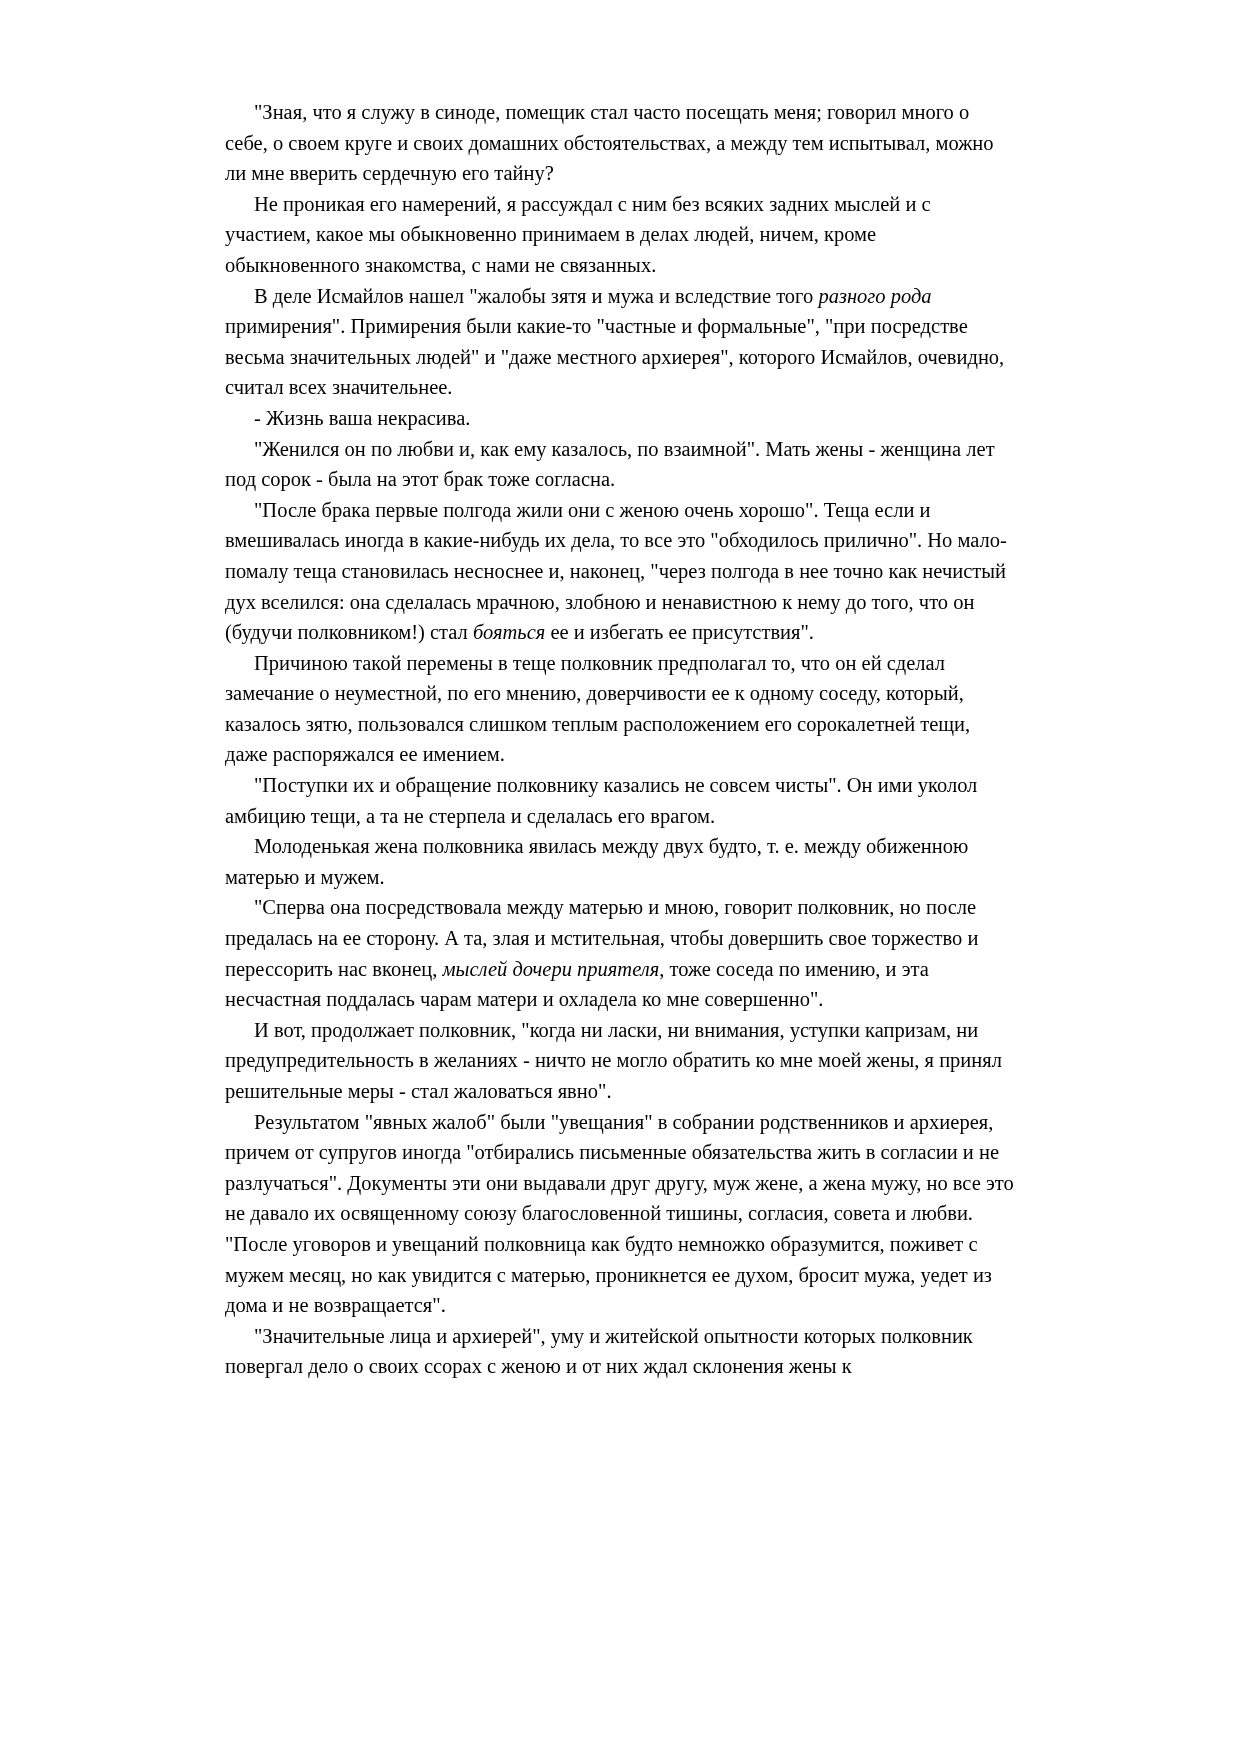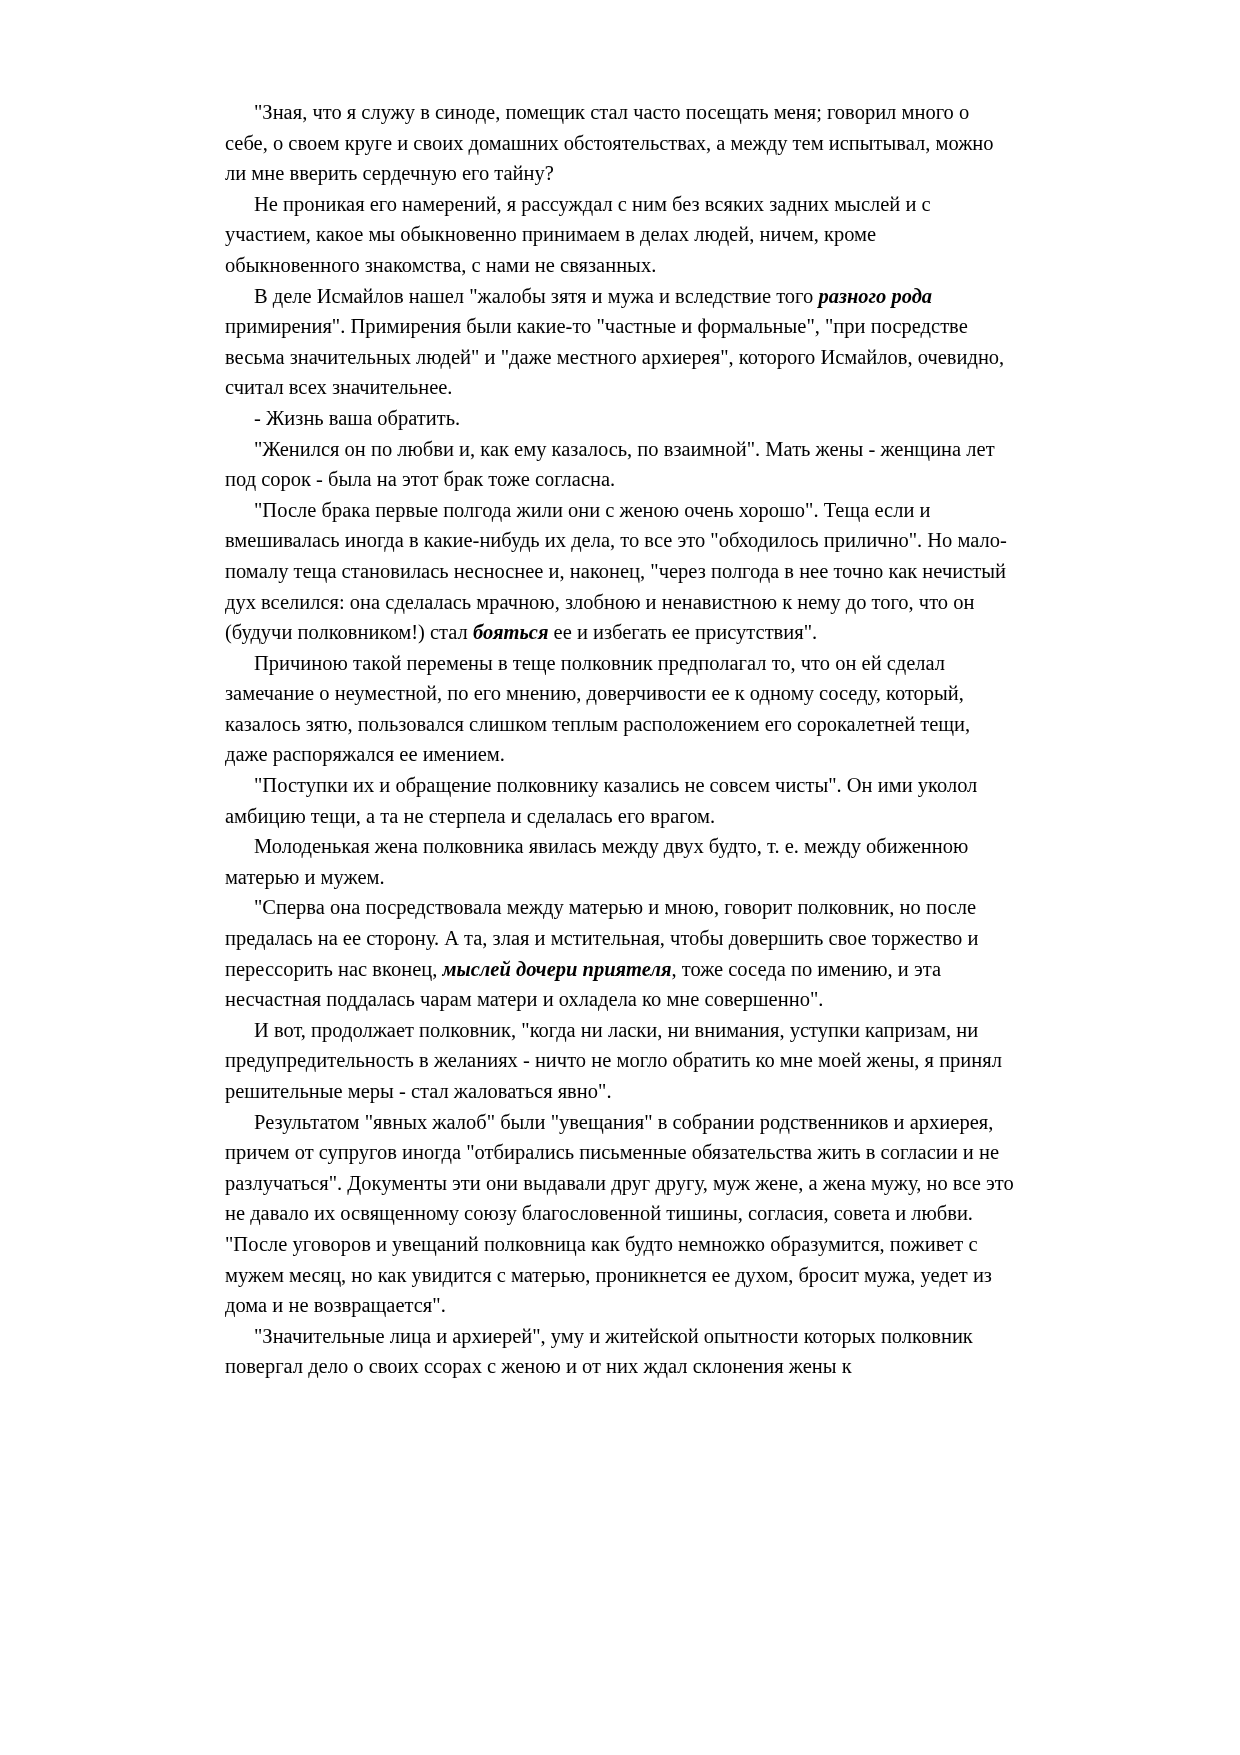--- a/index.html
+++ b/index.html
@@ -26,33 +26,33 @@
     font-size: 20.5px;
     line-height: 30.6px;
     text-align: left;
   }
   p.para {
     margin: 0;
     text-indent: 29px;
     hyphens: none;
   }
   .bolditalic {
-    font-weight: bold;
+    font-weight: normal;
     font-style: italic;
   }
 </style>
 </head>
 <body>
 
 <div class="page">
   <div class="text-column" id="body-text">
       <p class="para"><span>"Зная, что я служу в синоде, помещик стал часто посещать меня; говорил много о себе, о своем круге и своих домашних обстоятельствах, а между тем испытывал, можно ли мне вверить сердечную его тайну?</span></p>
       <p class="para"><span>Не проникая его намерений, я рассуждал с ним без всяких задних мыслей и с участием, какое мы обыкновенно принимаем в делах людей, ничем, кроме обыкновенного знакомства, с нами не связанных.</span></p>
       <p class="para"><span>В деле Исмайлов нашел "жалобы зятя и мужа и вследствие того </span><span class="bolditalic">разного рода</span><span> примирения". Примирения были какие-то "частные и формальные", "при посредстве весьма значительных людей" и "даже местного архиерея", которого Исмайлов, очевидно, считал всех значительнее.</span></p>
-      <p class="para"><span>- Жизнь ваша обратить.</span></p>
+      <p class="para"><span>- Жизнь ваша некрасива.</span></p>
       <p class="para"><span>"Женился он по любви и, как ему казалось, по взаимной". Мать жены - женщина лет под сорок - была на этот брак тоже согласна.</span></p>
       <p class="para"><span>"После брака первые полгода жили они с женою очень хорошо". Теща если и вмешивалась иногда в какие-нибудь их дела, то все это "обходилось прилично". Но мало-помалу теща становилась несноснее и, наконец, "через полгода в нее точно как нечистый дух вселился: она сделалась мрачною, злобною и ненавистною к нему до того, что он (будучи полковником!) стал </span><span class="bolditalic">бояться</span><span> ее и избегать ее присутствия".</span></p>
       <p class="para"><span>Причиною такой перемены в теще полковник предполагал то, что он ей сделал замечание о неуместной, по его мнению, доверчивости ее к одному соседу, который, казалось зятю, пользовался слишком теплым расположением его сорокалетней тещи, даже распоряжался ее имением.</span></p>
       <p class="para"><span>"Поступки их и обращение полковнику казались не совсем чисты". Он ими уколол амбицию тещи, а та не стерпела и сделалась его врагом.</span></p>
       <p class="para"><span>Молоденькая жена полковника явилась между двух будто, т. е. между обиженною матерью и мужем.</span></p>
       <p class="para"><span>"Сперва она посредствовала между матерью и мною, говорит полковник, но после предалась на ее сторону. А та, злая и мстительная, чтобы довершить свое торжество и перессорить нас вконец, </span><span class="bolditalic">мыслей дочери приятеля</span><span>, тоже соседа по имению, и эта несчастная поддалась чарам матери и охладела ко мне совершенно".</span></p>
       <p class="para"><span>И вот, продолжает полковник, "когда ни ласки, ни внимания, уступки капризам, ни предупредительность в желаниях - ничто не могло обратить ко мне моей жены, я принял решительные меры - стал жаловаться явно".</span></p>
       <p class="para"><span>Результатом "явных жалоб" были "увещания" в собрании родственников и архиерея, причем от супругов иногда "отбирались письменные обязательства жить в согласии и не разлучаться". Документы эти они выдавали друг другу, муж жене, а жена мужу, но все это не давало их освященному союзу благословенной тишины, согласия, совета и любви. "После уговоров и увещаний полковница как будто немножко образумится, поживет с мужем месяц, но как увидится с матерью, проникнется ее духом, бросит мужа, уедет из дома и не возвращается".</span></p>
       <p class="para"><span>"Значительные лица и архиерей", уму и житейской опытности которых полковник повергал дело о своих ссорах с женою и от них ждал склонения жены к</span></p>
     </div>

